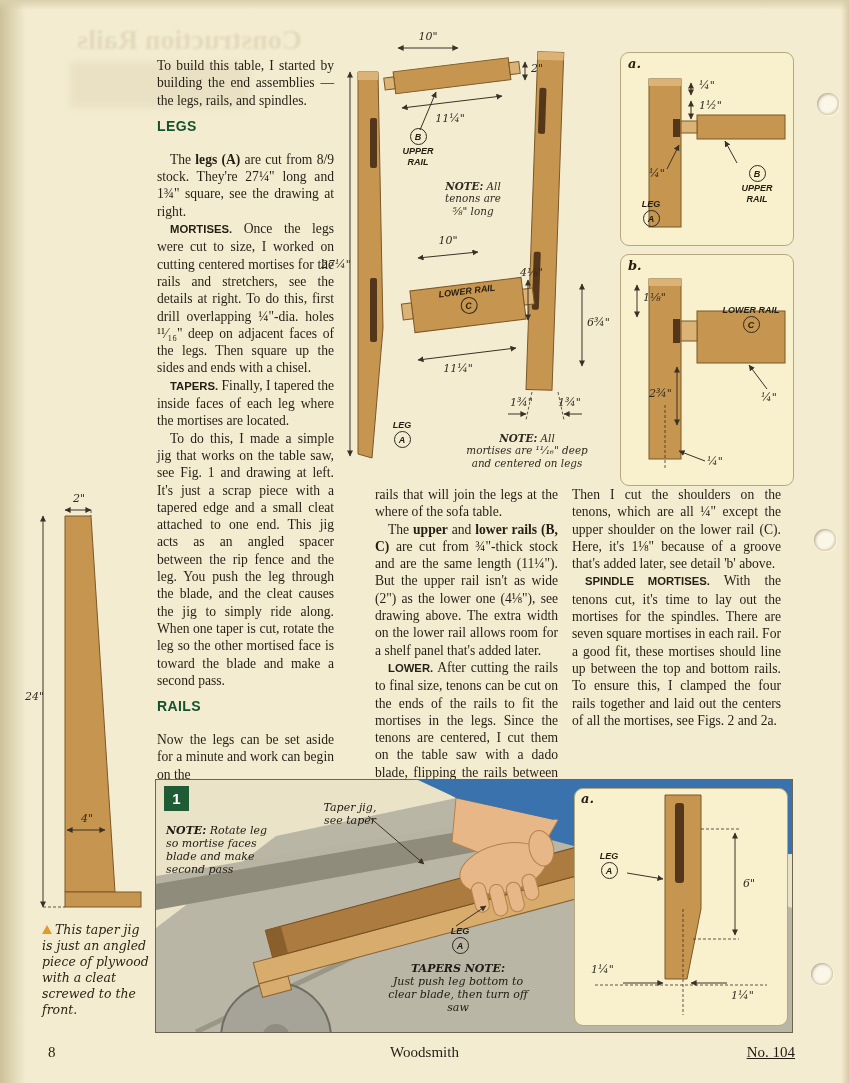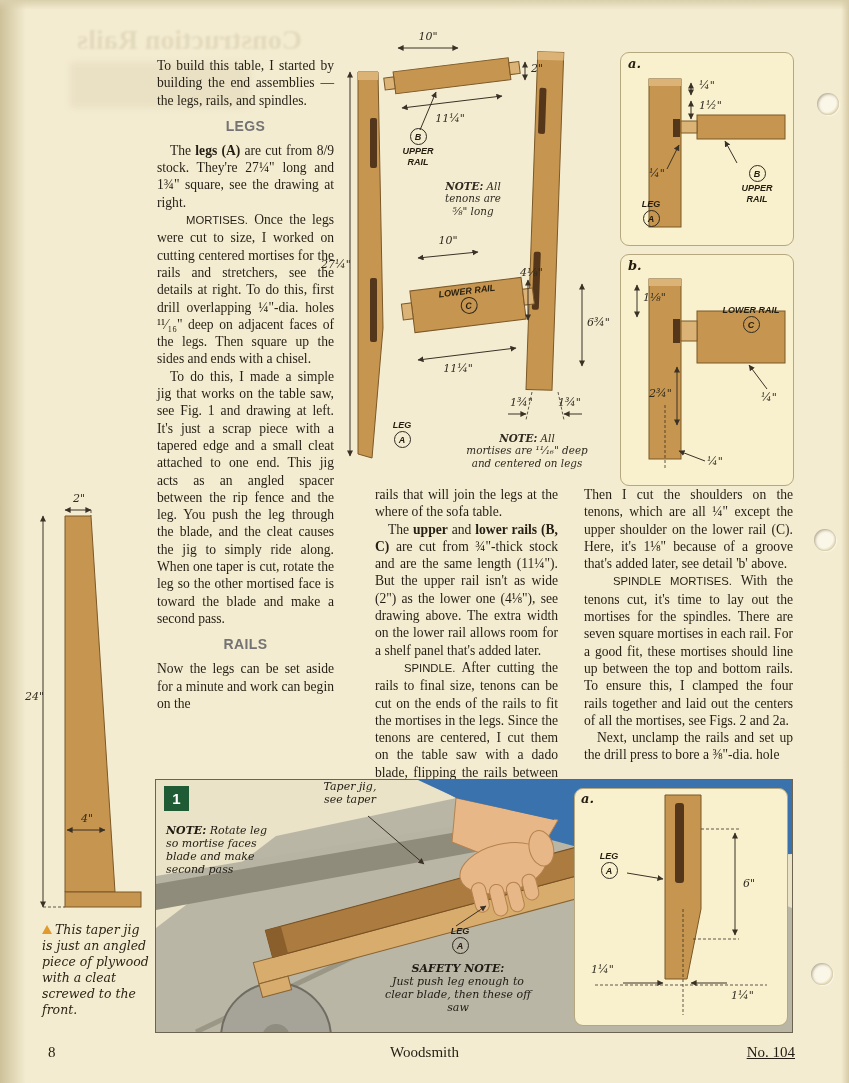--- a/index.html
+++ b/index.html
@@ -13,23 +13,23 @@
         background:linear-gradient(270deg,#d6cba6,rgba(214,203,166,0));}
   .ghost{position:absolute;left:62px;top:24px;width:240px;transform:scaleX(-1);
         color:#7c6c40;opacity:.14;font:bold 28px "Liberation Serif",serif;filter:blur(1px);}
   .ghost-blob{position:absolute;left:70px;top:62px;width:180px;height:46px;
         background:rgba(130,105,60,.08);filter:blur(3px);}
 
   
   .col{position:absolute;font-size:13.6px;line-height:17.3px;text-align:justify;}
   .col p{margin:0;text-indent:13px;}
   .col p.noind{text-indent:0;}
-  .col .lead{font-family:"Liberation Sans",sans-serif;font-size:11.3px;font-weight:normal;margin-left:16px;}
-  .sec-head{margin:9px 0 8px;font:bold 14px "Liberation Sans",sans-serif;color:#737373;
-        text-align:center;letter-spacing:.4px;}
+  .col .lead{font-family:"Liberation Sans",sans-serif;font-size:11.3px;font-weight:bold;}
+  .sec-head{margin:9px 0 17px;font:bold 14px "Liberation Sans",sans-serif;color:#14532d;
+        text-align:left;letter-spacing:.4px;}
 
   
   .draw{position:absolute;}
   .dim{position:absolute;font:italic 11px "DejaVu Serif",serif;white-space:nowrap;color:#2f2a20;}
   .dim.c{text-align:center;}
   .plabel{position:absolute;display:flex;flex-direction:column;align-items:center;gap:1px;
         font:italic bold 9px "Liberation Sans",sans-serif;color:#241c0e;line-height:10px;text-align:center;}
   .circ{width:15px;height:15px;border:1.3px solid #2f2a20;border-radius:50%;display:flex;
         align-items:center;justify-content:center;font:italic bold 9px "Liberation Sans",sans-serif;}
   .note{position:absolute;font:italic 10.4px "DejaVu Serif",serif;line-height:12.4px;
@@ -92,20 +92,21 @@
 
   <div class="caption" style="left:42px;top:922px;width:108px;">
     <span class="tri"></span><span>This taper jig is just an angled piece of plywood with a cleat screwed to the front.</span>
   </div>
 
   <div class="col" style="left:157px;top:57px;width:177px;">
     <p class="noind">To build this table, I started by building the end assemblies — the legs, rails, and spindles.</p>
     <h3 class="sec-head">LEGS</h3>
     <p><span>The </span><b>legs (A)</b><span> are cut from 8/9 stock. They're 27¼" long and 1¾" square, see the drawing at right.</span></p>
     <p><b class="lead">MORTISES.</b><span> Once the legs were cut to size, I worked on cutting centered mortises for the rails and stretchers, see the details at right. To do this, first drill overlapping ¼"-dia. holes ¹¹⁄₁₆" deep on adjacent faces of the legs. Then square up the sides and ends with a chisel.</span></p>
+    <p><b class="lead">TAPERS.</b><span> Finally, I tapered the inside faces of each leg where the mortises are located.</span></p>
     <p>To do this, I made a simple jig that works on the table saw, see Fig. 1 and drawing at left. It's just a scrap piece with a tapered edge and a small cleat attached to one end. This jig acts as an angled spacer between the rip fence and the leg. You push the leg through the blade, and the cleat causes the jig to simply ride along. When one taper is cut, rotate the leg so the other mortised face is toward the blade and make a second pass.</p>
     <h3 class="sec-head">RAILS</h3>
     <p class="noind">Now the legs can be set aside for a minute and work can begin on the</p>
   </div>
 
   <div class="draw" style="left:320px;top:28px;width:300px;height:458px;">
     <svg width="300" height="458">
 
       <polygon points="38,44 58,44 63,300 52,430 38,426" fill="#c6954f" stroke="#7b5827"></polygon>
       <polygon points="38,44 58,44 58,52 38,52" fill="#dcb377"></polygon>
@@ -227,27 +228,26 @@
       <span class="circ">C</span>
     </div>
     <span class="dim" style="left:28px;top:132px;">2¾"</span>
     <span class="dim" style="left:140px;top:136px;">¼"</span>
     <span class="dim" style="left:86px;top:200px;">¼"</span>
   </div>
 
   <div class="col" style="left:375px;top:486px;width:183px;">
     <p class="noind">rails that will join the legs at the where of the sofa table.</p>
     <p><span>The </span><b>upper</b><span> and </span><b>lower rails (B, C)</b><span> are cut from ¾"-thick stock and are the same length (11¼"). But the upper rail isn't as wide (2") as the lower one (4⅛"), see drawing above. The extra width on the lower rail allows room for a shelf panel that's added later.</span></p>
-    <p><b class="lead">SPINDLE.</b><span> After cutting the rails to final size, tenons can be cut on the ends of the rails to fit the mortises in the legs. Since the tenons are centered, I cut them on the table saw with a dado blade, flipping the rails between passes to sneak up on the final thickness.</span></p>
-  </div>
-
-  <div class="col" style="left:584px;top:486px;width:209px;">
+    <p><b class="lead">LOWER.</b><span> After cutting the rails to final size, tenons can be cut on the ends of the rails to fit the mortises in the legs. Since the tenons are centered, I cut them on the table saw with a dado blade, flipping the rails between passes to sneak up on the final thickness.</span></p>
+  </div>
+
+  <div class="col" style="left:572px;top:486px;width:209px;">
     <p class="noind">Then I cut the shoulders on the tenons, which are all ¼" except the upper shoulder on the lower rail (C). Here, it's 1⅛" because of a groove that's added later, see detail 'b' above.</p>
     <p><b class="lead">SPINDLE MORTISES.</b><span> With the tenons cut, it's time to lay out the mortises for the spindles. There are seven square mortises in each rail. For a good fit, these mortises should line up between the top and bottom rails. To ensure this, I clamped the four rails together and laid out the centers of all the mortises, see Figs. 2 and 2a.</span></p>
-    <p>Next, unclamp the rails and set up the drill press to bore a ⅜"-dia. hole</p>
   </div>
 
   <div class="fig" style="left:155px;top:779px;width:636px;height:252px;">
     <svg width="636" height="252" style="position:absolute;left:0;top:0;">
       <rect width="636" height="252" fill="#eae3c7"></rect>
 
       <polygon points="0,148 120,56 310,16 490,66 636,128 636,252 0,252" fill="#bab6a6"></polygon>
       <line x1="40" y1="252" x2="300" y2="128" stroke="#8f8b7b" stroke-width="5" opacity="0.7"></line>
 
       <polygon points="0,96 346,38 348,46 0,112" fill="#b7b4a4"></polygon>
@@ -275,38 +275,38 @@
         <rect x="363" y="100" width="14" height="26" rx="7"></rect>
         <ellipse cx="390" cy="78" rx="12" ry="18"></ellipse>
       </g>
 
       <line class="dl" x1="212" y1="36" x2="268" y2="84" marker-end="url(#arw)"></line>
       <line class="dl" x1="300" y1="146" x2="330" y2="126" marker-end="url(#arw)"></line>
     </svg>
 
     <div class="badge" style="left:8px;top:6px;">1</div>
 
-    <div class="figlabel" style="left:138px;top:0;width:112px;">
+    <div class="figlabel" style="left:138px;top:21px;width:112px;">
       <div>Taper jig,</div>
       <div>see taper</div>
     </div>
 
     <div class="figlabel" style="left:10px;top:44px;width:106px;text-align:left;">
       <b>NOTE:</b>
       <span>Rotate leg so mortise faces blade and make second pass</span>
     </div>
 
     <div class="plabel" style="left:282px;top:146px;width:44px;">
       <span>LEG</span>
       <span class="circ">A</span>
     </div>
 
     <div class="figlabel" style="left:222px;top:182px;width:160px;">
-      <b>SAFETY NOTE:</b><br>
-      <span>Just push leg enough to clear blade, then these off saw</span>
+      <b>TAPERS NOTE:</b><br>
+      <span>Just push leg bottom to clear blade, then turn off saw</span>
     </div>
 
     <div class="dbox" style="left:418px;top:8px;width:212px;height:236px;">
       <span class="tag" style="left:6px;top:2px;">a.</span>
       <svg width="212" height="236" style="position:absolute;left:0;top:0;">
         <polygon points="90,6 126,6 126,120 112,190 90,190" fill="#c6954f" stroke="#7b5827"></polygon>
         <rect x="100" y="14" width="9" height="80" rx="3" fill="#54361b"></rect>
         <line class="dsh" x1="108" y1="120" x2="108" y2="226"></line>
         <line class="dsh" x1="20" y1="196" x2="192" y2="196"></line>
         <line class="dsh" x1="126" y1="40" x2="164" y2="40"></line>

